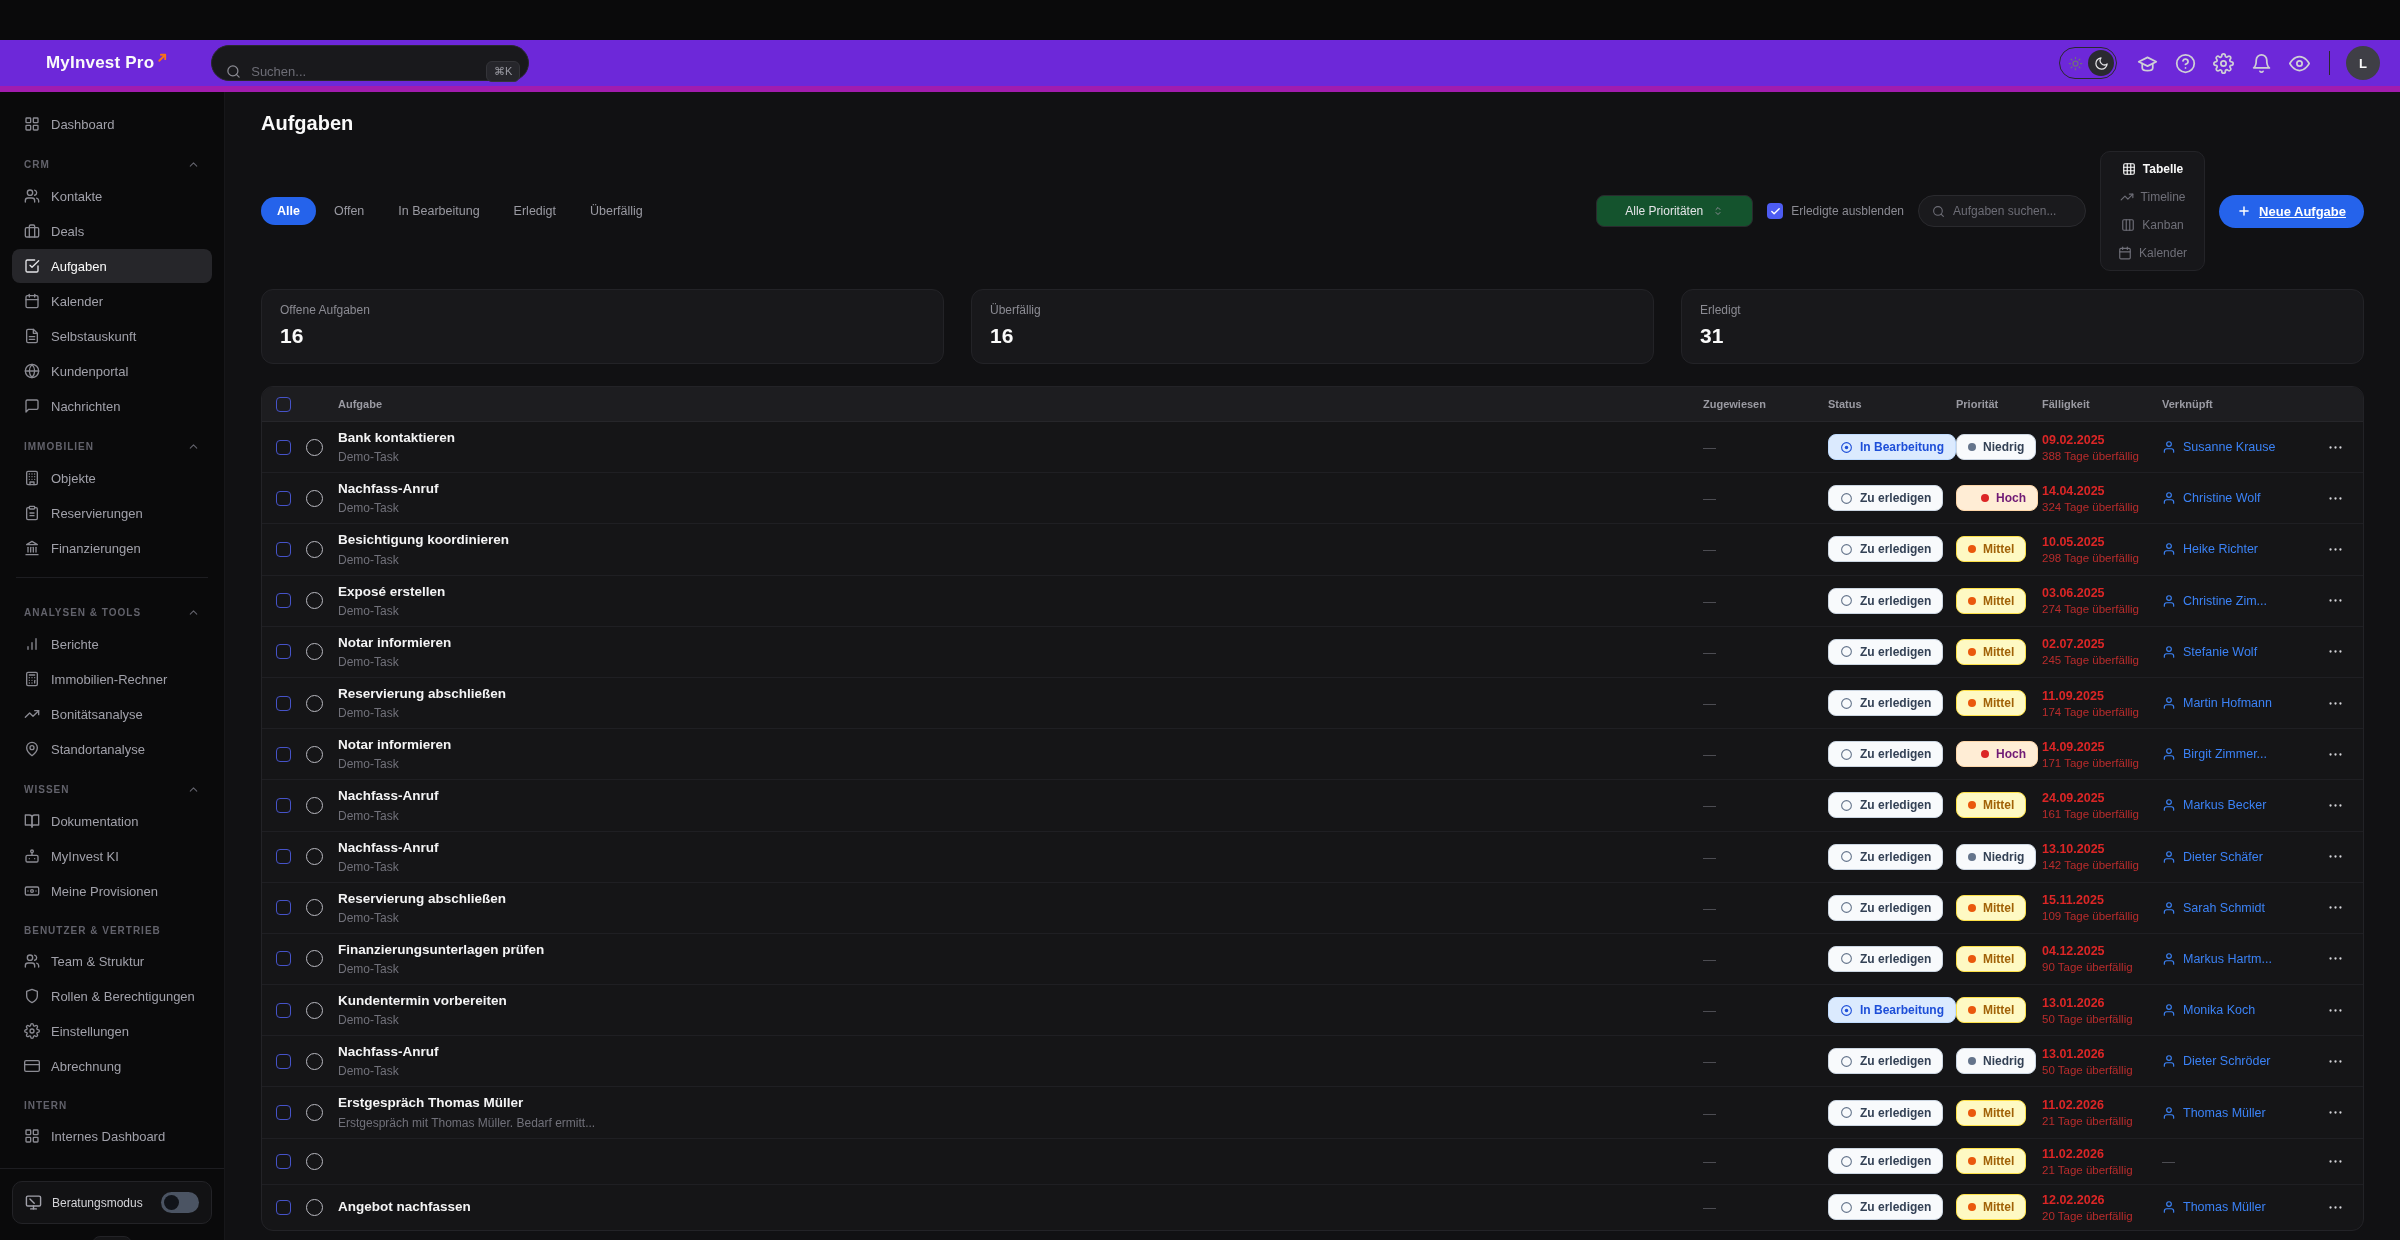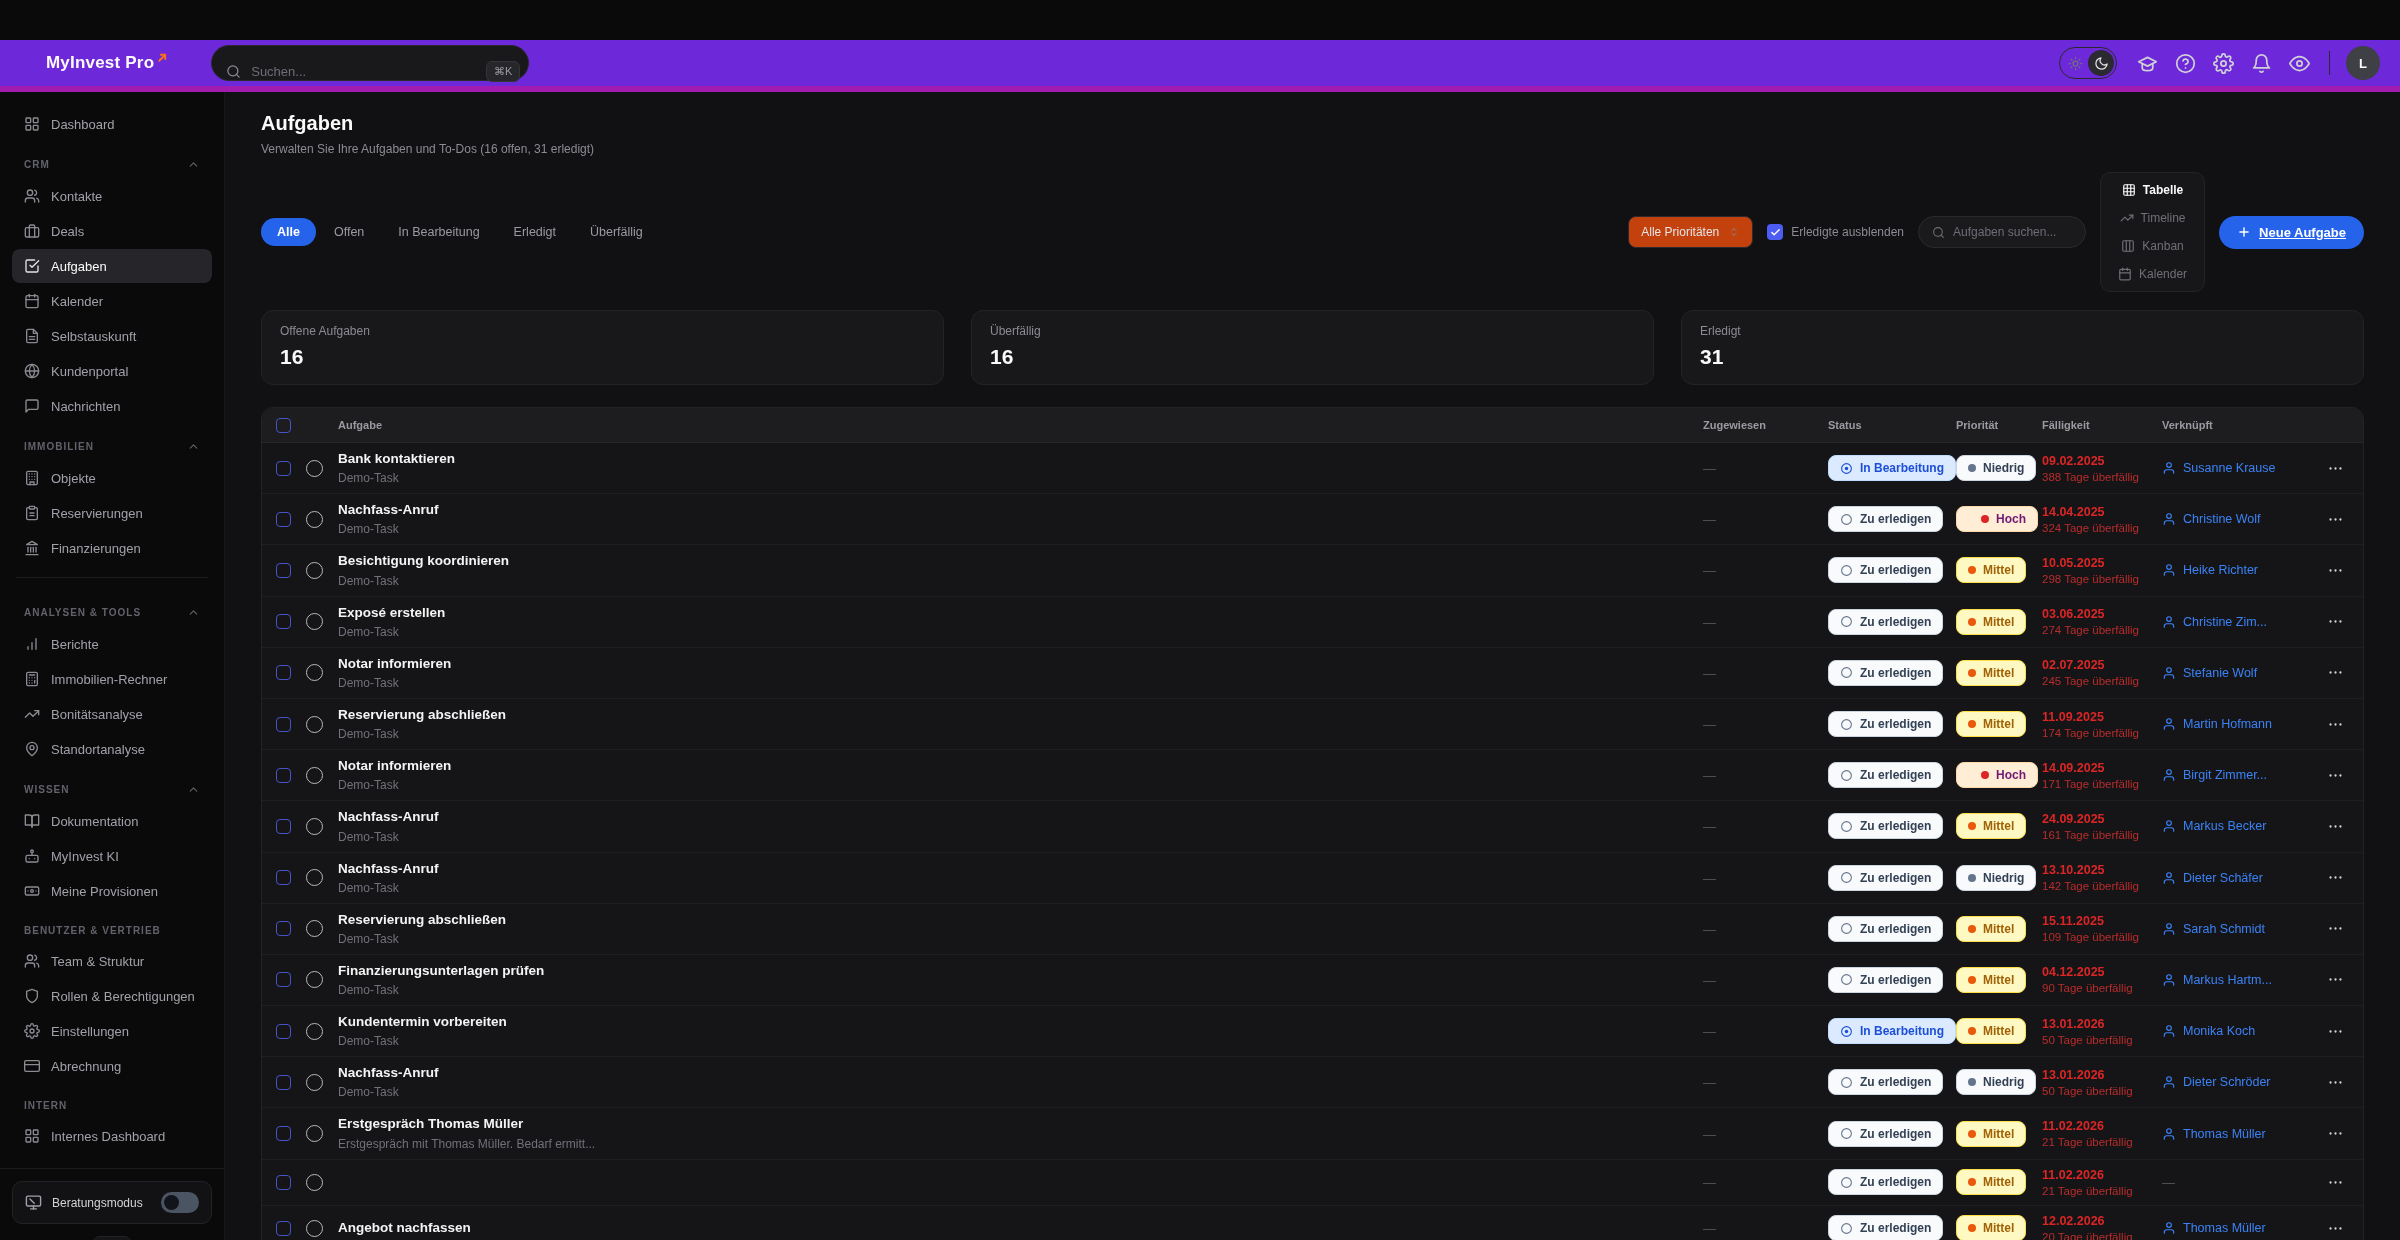--- a/index.html
+++ b/index.html
@@ -68,22 +68,22 @@
   
   .main { flex:1; background:#111113; padding:20px 36px 0; overflow:hidden; }
   .page-title { font-size:20px; font-weight:700; color:#fafafa; }
   .page-subtitle { font-size:12px; color:#8b8b93; margin-top:7px; }
 
   .controls { display:flex; align-items:center; margin-top:16px; gap:14px; }
   .tabs { display:flex; align-items:center; gap:2px; }
   .tab { padding:7px 16px; border-radius:999px; font-size:12.5px; color:#9a9aa2; cursor:pointer; border:none; background:transparent; font-family:inherit; }
   .tab.active { background:#2563eb; color:#fff; font-weight:700; }
   .controls-right { margin-left:auto; display:flex; align-items:center; gap:14px; }
-  .select { display:flex; align-items:center; gap:9px; background:#c2410c; border:1px solid #2a2a2e;
-            border-radius:8px; padding:8px 12px; font-size:12px; color:#e4e4e7; cursor:pointer; }
+  .select { display:flex; align-items:center; gap:9px; background:#14532d; border:1px solid #2a2a2e;
+            border-radius:8px; padding:8px 28px; font-size:12px; color:#e4e4e7; cursor:pointer; }
   .select .ic { width:12px; height:12px; color:#8b8b93; }
   .check-row { display:flex; align-items:center; gap:8px; cursor:pointer; }
   .checkbox-on { width:16px; height:16px; border-radius:4px; background:#4d5cf2; display:grid; place-items:center; }
   .checkbox-on .ic { width:11px; height:11px; color:#fff; stroke-width:3; }
   .check-label { font-size:12px; color:#8b8b93; }
   .task-search { display:flex; align-items:center; gap:8px; background:#1a1a1d; border:1px solid #2a2a2e;
                  border-radius:999px; padding:8px 13px; width:168px; }
   .task-search .ic { width:13px; height:13px; color:#6d6d76; }
   .task-search input { flex:1; min-width:0; background:transparent; border:none; outline:none; color:#d4d4d8;
                        font-size:12px; font-family:"Liberation Sans",sans-serif; }
@@ -456,21 +456,20 @@
       <div class="collapse-btn" id="collapse-btn">
           <svg class="ic" viewBox="0 0 24 24" fill="none" stroke="currentColor" stroke-width="2" stroke-linecap="round" stroke-linejoin="round" style="width:14px;height:14px">
             <polyline points="15 18 9 12 15 6"></polyline>
           </svg>
         </div>
     </div>
   </aside>
 
   <main class="main">
     <h1 class="page-title">Aufgaben</h1>
-    <p class="page-subtitle">Verwalten Sie Ihre Aufgaben und To-Dos (16 offen, 31 erledigt)</p>
 
     <div class="controls">
       <div class="tabs" id="filter-tabs">
           <button class="tab active">Alle</button>
           <button class="tab ">Offen</button>
           <button class="tab ">In Bearbeitung</button>
           <button class="tab ">Erledigt</button>
           <button class="tab ">Überfällig</button>
         </div>
       <div class="controls-right">

